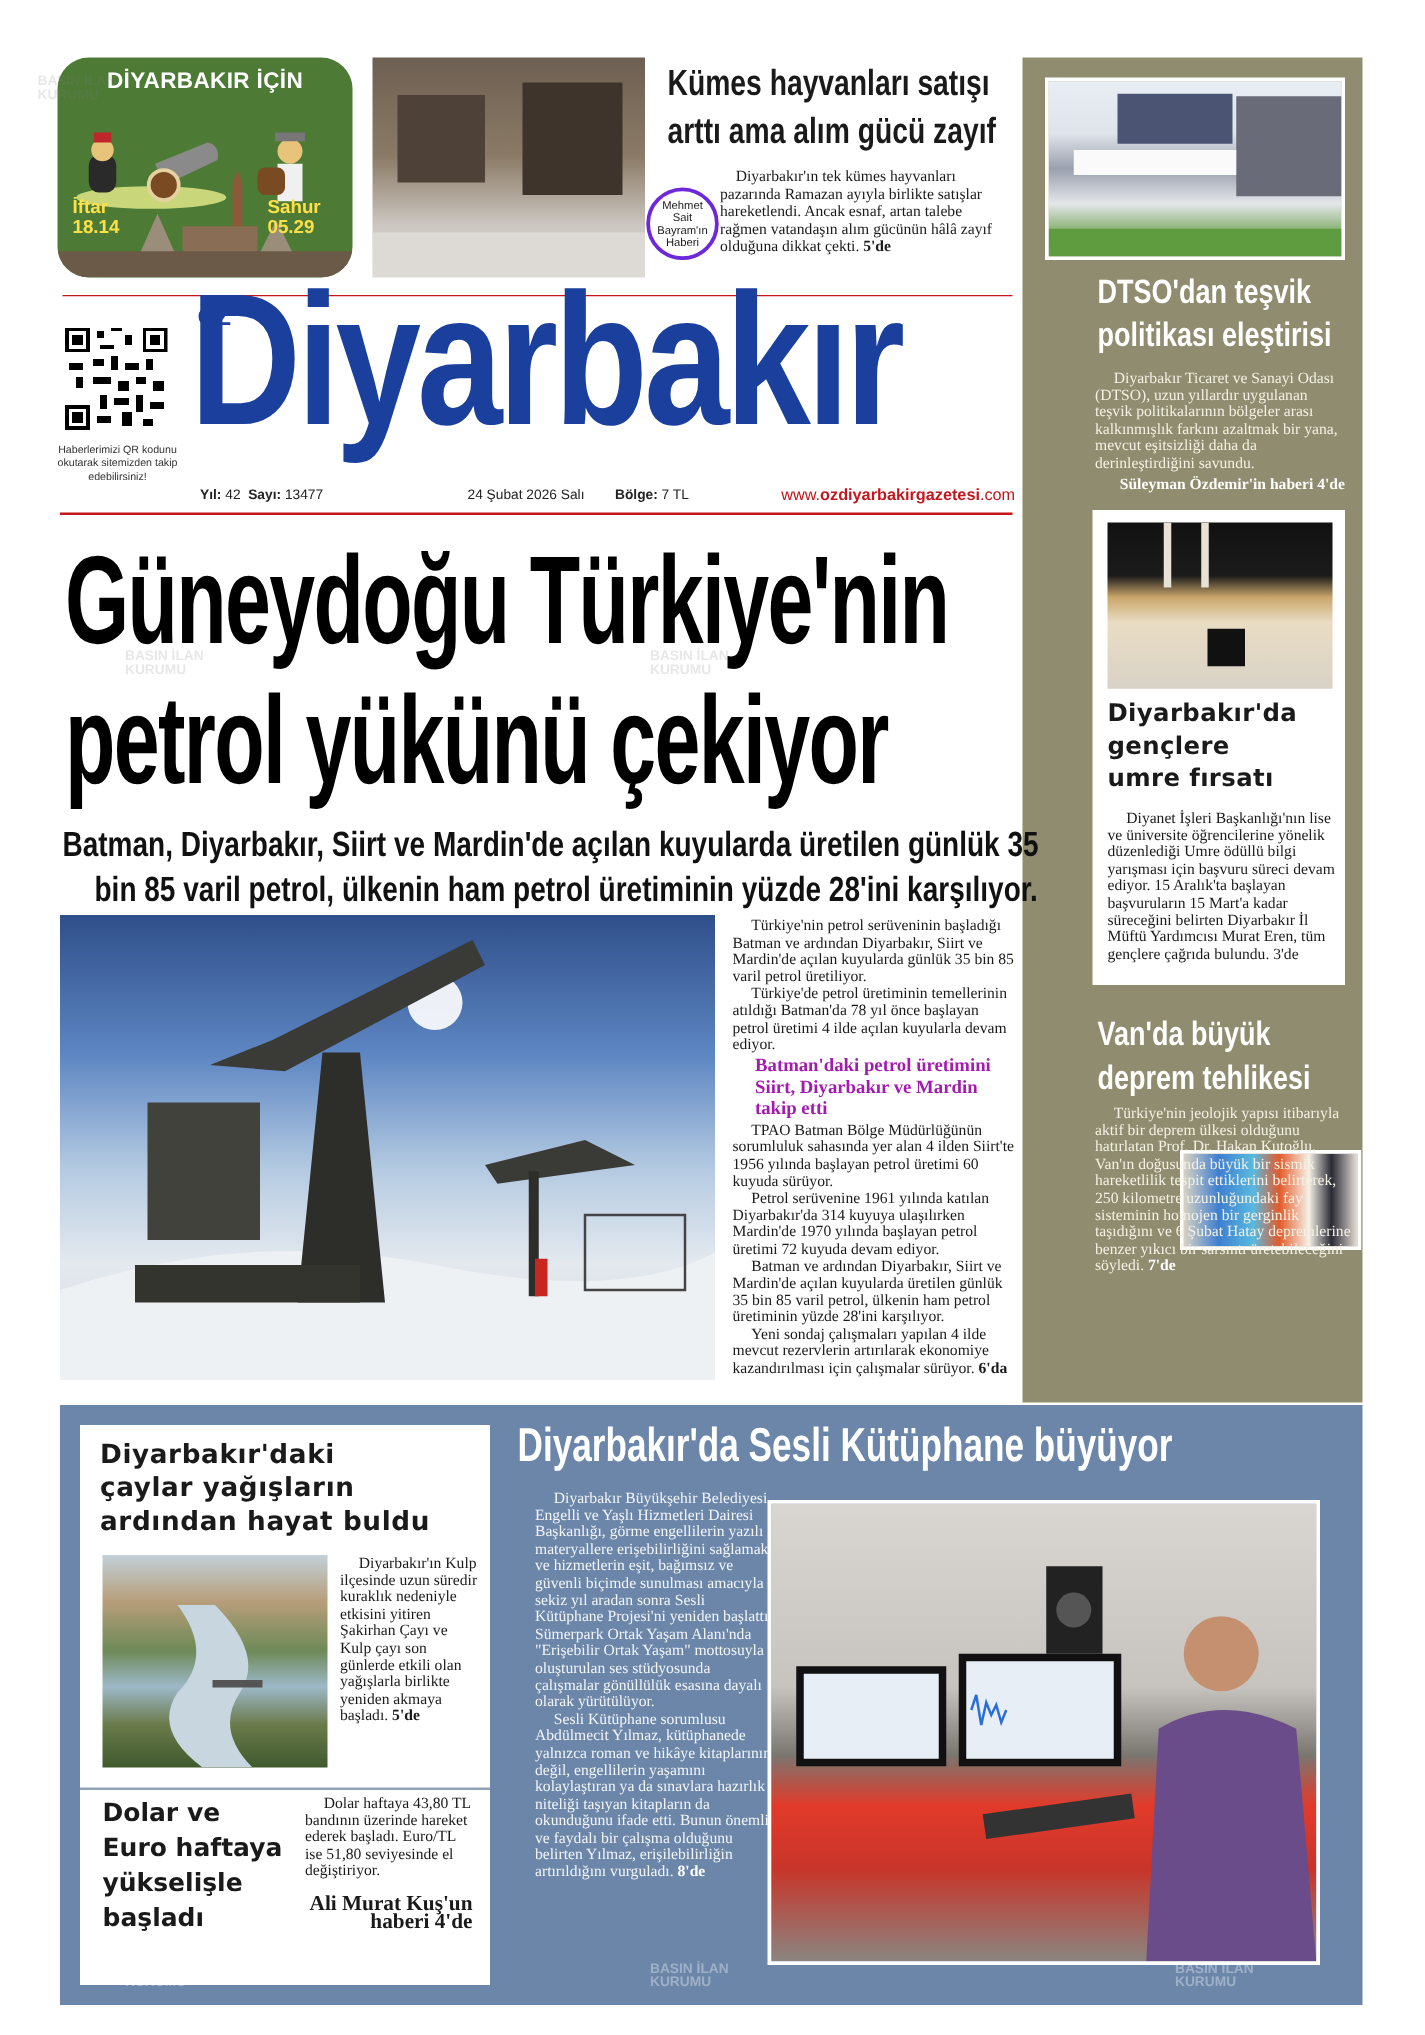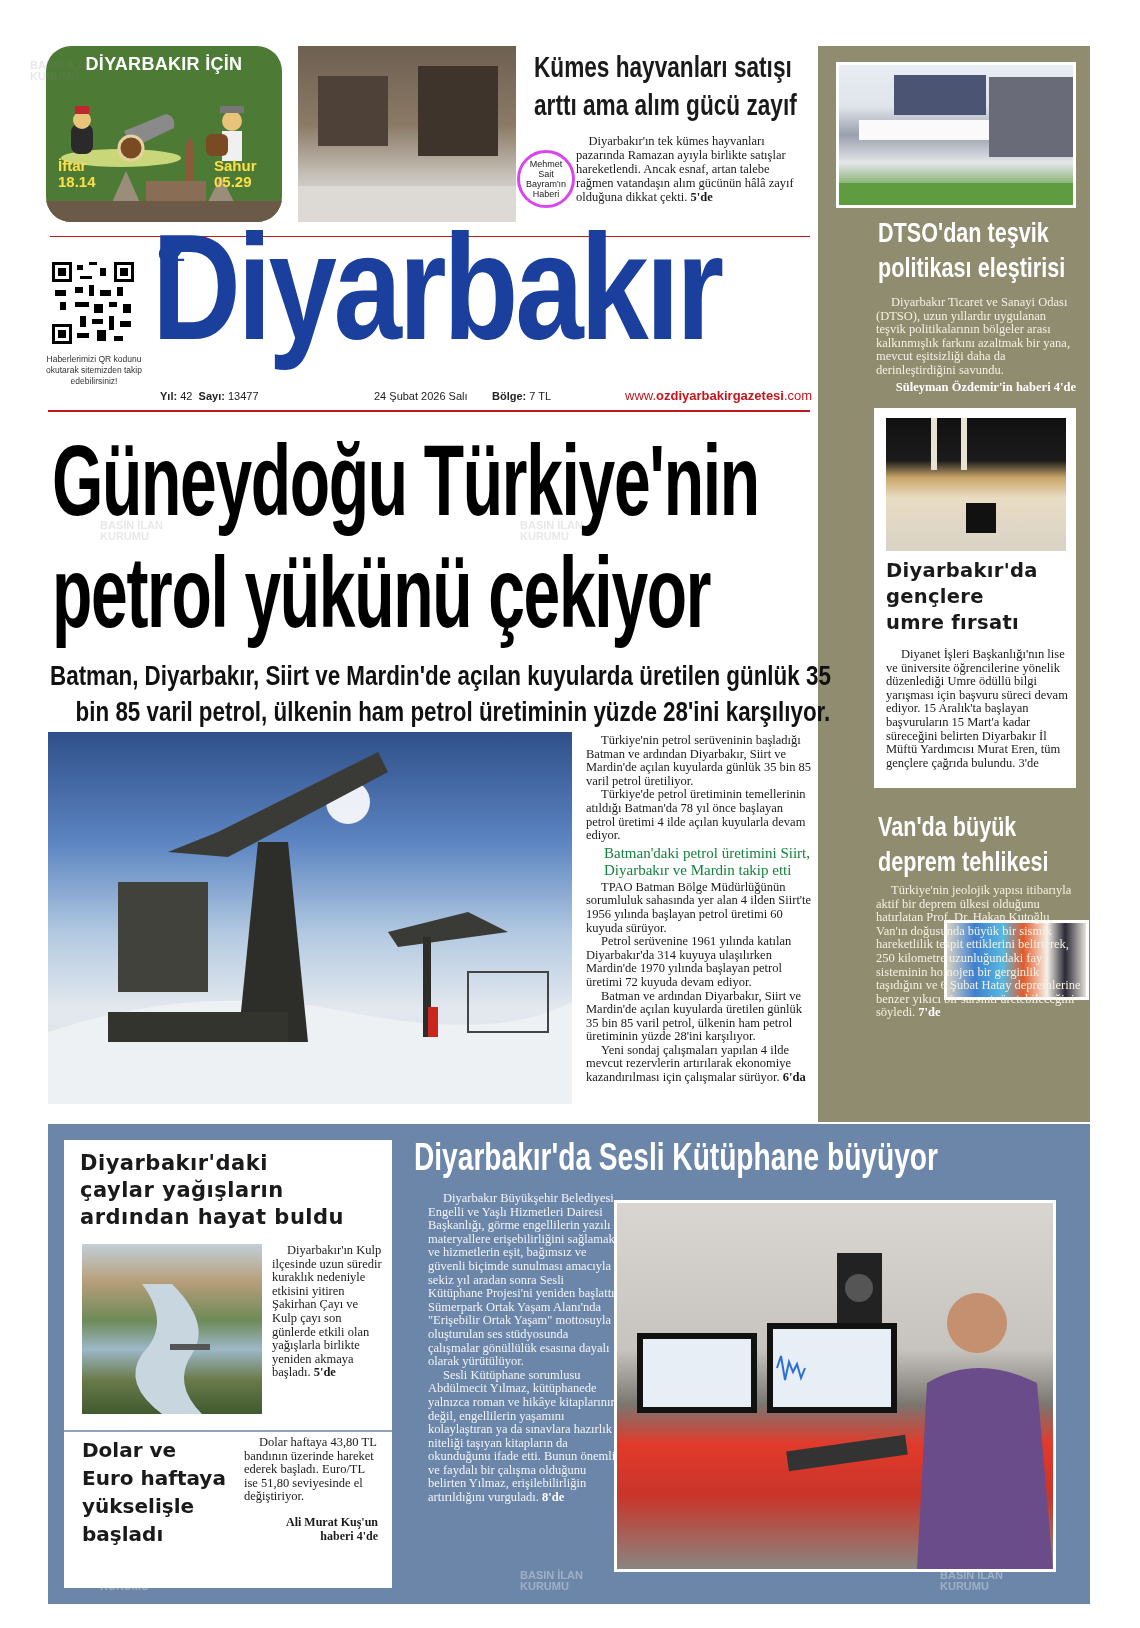--- a/index.html
+++ b/index.html
@@ -61,21 +61,21 @@
 </div>
 
 <div class="abs cond" style="left:534px;top:48px;font-size:29px;line-height:38px;transform:scaleX(.78);white-space:nowrap">
   <div>Kümes hayvanları satışı</div>
   <div>arttı ama alım gücü zayıf</div>
 </div>
 <div class="abs serif" style="left:576px;top:134px;width:226px;font-size:12.5px;line-height:14px;text-indent:1em">
   <span>Diyarbakır'ın tek kümes hayvanları pazarında Ramazan ayıyla birlikte satışlar hareketlendi. Ancak esnaf, artan talebe rağmen vatandaşın alım gücünün hâlâ zayıf olduğuna dikkat çekti.</span>
   <b>5'de</b>
 </div>
-<div class="abs" style="left:517px;top:150px;width:58px;height:58px;border:3px solid #d946ef;border-radius:50%;background:#fff;display:flex;flex-direction:column;align-items:center;justify-content:center;font-family:'Liberation Sans',sans-serif;font-size:9px;line-height:10px;text-align:center">
+<div class="abs" style="left:517px;top:150px;width:58px;height:58px;border:3px solid #6d28d9;border-radius:50%;background:#fff;display:flex;flex-direction:column;align-items:center;justify-content:center;font-family:'Liberation Sans',sans-serif;font-size:9px;line-height:10px;text-align:center">
   <span>Mehmet</span>
   <span>Sait Bayram'ın</span>
   <span>Haberi</span>
 </div>
 
 <div class="abs khaki" style="left:818px;top:46px;width:272px;height:1076px"></div>
 <div class="abs photo" style="left:836px;top:62px;width:240px;height:146px;background:linear-gradient(180deg,#e8eef3 0%,#dfe3ea 30%,#9aa0ad 50%,#e4e6ea 70%,#6aa04a 90%,#4d8b32 100%);border:3px solid #fff">
   <div class="abs" style="left:55px;top:10px;width:92px;height:40px;background:#4b5573"></div>
   <div class="abs" style="left:150px;top:12px;width:88px;height:80px;background:#6a6b78"></div>
   <div class="abs" style="left:20px;top:55px;width:130px;height:20px;background:#fafafa"></div>
@@ -190,21 +190,21 @@
     <polygon points="340,200 420,180 460,200 350,215" fill="#3a3a36"></polygon>
     <rect x="375" y="205" width="8" height="100" fill="#2d2d2a"></rect>
     <rect x="380" y="275" width="10" height="30" fill="#c9261f"></rect>
     <rect x="420" y="240" width="80" height="60" fill="none" stroke="#444" stroke-width="2"></rect>
   </svg>
 </div>
 
 <div class="abs" style="left:586px;top:734px;width:226px">
   <p class="body-txt">Türkiye'nin petrol serüveninin başladığı Batman ve ardından Diyarbakır, Siirt ve Mardin'de açılan kuyularda günlük 35 bin 85 varil petrol üretiliyor.</p>
   <p class="body-txt">Türkiye'de petrol üretiminin temellerinin atıldığı Batman'da 78 yıl önce başlayan petrol üretimi 4 ilde açılan kuyularla devam ediyor.</p>
-  <p class="serif" style="color:#15803d;font-weight:normal;font-size:15px;line-height:17px;padding-left:18px;margin:2px 0">Batman'daki petrol üretimini Siirt, Diyarbakır ve Mardin takip etti</p>
+  <p class="serif" style="color:#a21caf;font-weight:bold;font-size:15px;line-height:17px;padding-left:18px;margin:2px 0">Batman'daki petrol üretimini Siirt, Diyarbakır ve Mardin takip etti</p>
   <p class="body-txt">TPAO Batman Bölge Müdürlüğünün sorumluluk sahasında yer alan 4 ilden Siirt'te 1956 yılında başlayan petrol üretimi 60 kuyuda sürüyor.</p>
   <p class="body-txt">Petrol serüvenine 1961 yılında katılan Diyarbakır'da 314 kuyuya ulaşılırken Mardin'de 1970 yılında başlayan petrol üretimi 72 kuyuda devam ediyor.</p>
   <p class="body-txt">Batman ve ardından Diyarbakır, Siirt ve Mardin'de açılan kuyularda üretilen günlük 35 bin 85 varil petrol, ülkenin ham petrol üretiminin yüzde 28'ini karşılıyor.</p>
   <p class="body-txt"><span>Yeni sondaj çalışmaları yapılan 4 ilde mevcut rezervlerin artırılarak ekonomiye kazandırılması için çalışmalar sürüyor.</span> <b>6'da</b></p>
 </div>
 
 <div class="abs blue" style="left:48px;top:1124px;width:1042px;height:480px"></div>
 
 <div class="abs" style="left:64px;top:1140px;width:328px;height:448px;background:#fff">
   <div class="abs" style="left:16px;top:10px;font-family:'DejaVu Sans',sans-serif;font-weight:bold;font-size:21px;line-height:27px;letter-spacing:.5px;white-space:nowrap">
@@ -223,21 +223,21 @@
     <b>5'de</b>
   </div>
   <div class="abs" style="left:0;top:290px;width:328px;height:2px;background:#8fa2b8"></div>
   <div class="abs" style="left:18px;top:296px;font-family:'DejaVu Sans',sans-serif;font-weight:bold;font-size:20px;line-height:28px;white-space:nowrap">
     <div>Dolar ve</div>
     <div>Euro haftaya</div>
     <div>yükselişle</div>
     <div>başladı</div>
   </div>
   <div class="abs body-txt" style="left:180px;top:296px;width:134px">Dolar haftaya 43,80 TL bandının üzerinde hareket ederek başladı. Euro/TL ise 51,80 seviyesinde el değiştiriyor.</div>
-  <div class="abs serif" style="left:180px;top:376px;width:134px;text-align:right;font-weight:bold;font-size:12px;line-height:13.6px">
+  <div class="abs serif" style="left:180px;top:376px;width:134px;text-align:right;font-weight:bold;font-size:17px;line-height:13.6px">
     <div>Ali Murat Kuş'un</div>
     <div>haberi 4'de</div>
   </div>
 </div>
 
 <div class="abs cond" style="left:414px;top:1134px;font-size:38px;line-height:46px;color:#fff;transform:scaleX(.74);white-space:nowrap">Diyarbakır'da Sesli Kütüphane büyüyor</div>
 <div class="abs" style="left:428px;top:1192px;width:194px;color:#f3f5f8">
   <p class="body-txt">Diyarbakır Büyükşehir Belediyesi Engelli ve Yaşlı Hizmetleri Dairesi Başkanlığı, görme engellilerin yazılı materyallere erişebilirliğini sağlamak ve hizmetlerin eşit, bağımsız ve güvenli biçimde sunulması amacıyla sekiz yıl aradan sonra Sesli Kütüphane Projesi'ni yeniden başlattı. Sümerpark Ortak Yaşam Alanı'nda "Erişebilir Ortak Yaşam" mottosuyla oluşturulan ses stüdyosunda çalışmalar gönüllülük esasına dayalı olarak yürütülüyor.</p>
   <p class="body-txt"><span>Sesli Kütüphane sorumlusu Abdülmecit Yılmaz, kütüphanede yalnızca roman ve hikâye kitaplarının değil, engellilerin yaşamını kolaylaştıran ya da sınavlara hazırlık niteliği taşıyan kitapların da okunduğunu ifade etti. Bunun önemli ve faydalı bir çalışma olduğunu belirten Yılmaz, erişilebilirliğin artırıldığını vurguladı.</span> <b style="color:#fff">8'de</b></p>
 </div>

